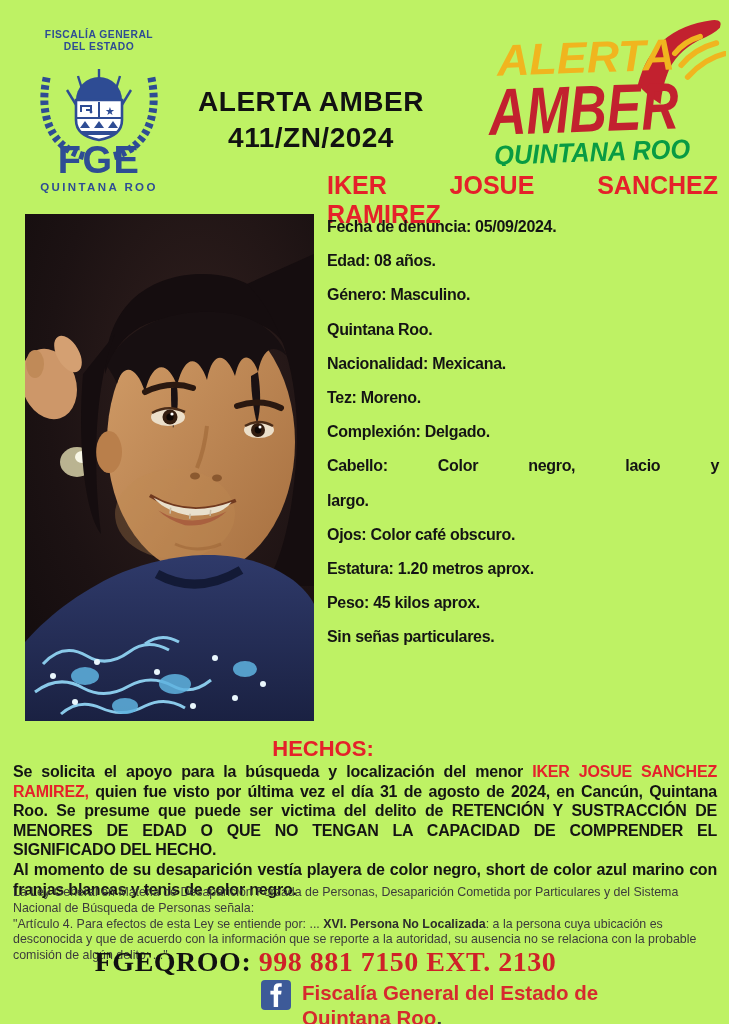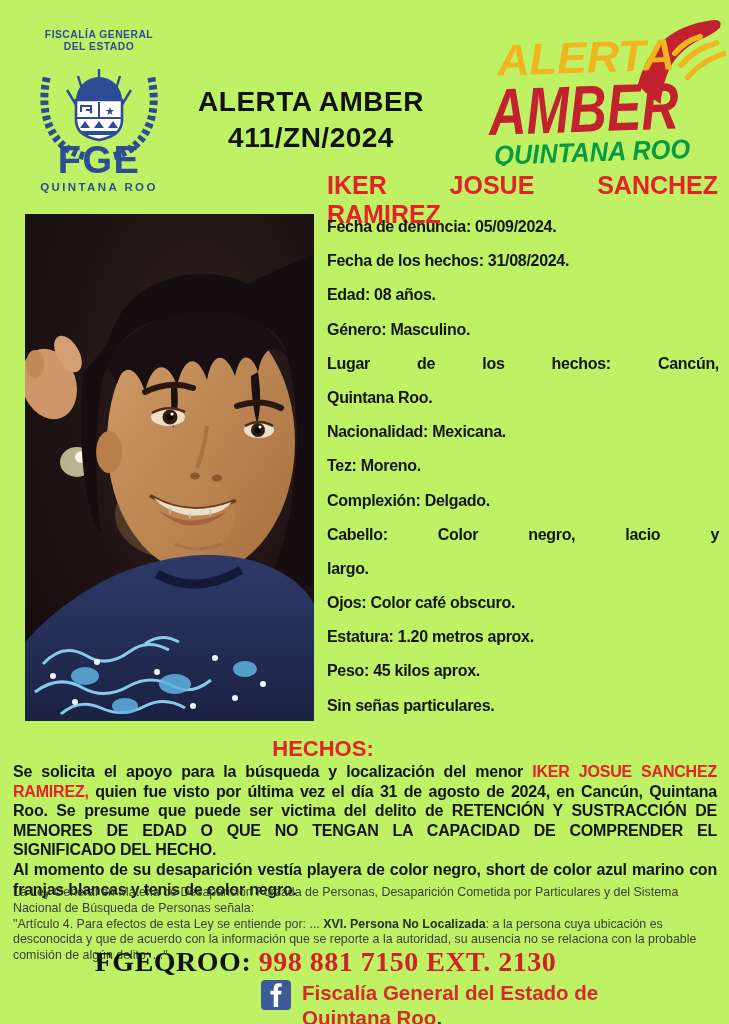--- a/index.html
+++ b/index.html
@@ -213,24 +213,22 @@
         <circle cx="210" cy="484" r="3"></circle>
           <circle cx="28" cy="462" r="3"></circle>
       </g>
     </g>
   </svg>
 
   <div class="name">IKER JOSUE SANCHEZ RAMIREZ</div>
 
   <div class="details">
     <div class="dl">Fecha de denuncia: 05/09/2024.</div>
-    <div class="dl">Fecha de los hechos: 31/08/2024.</div>
     <div class="dl">Edad: 08 años.</div>
     <div class="dl">Género: Masculino.</div>
-    <div class="dl jl">Lugar de los hechos: Cancún,</div>
     <div class="dl">Quintana Roo.</div>
     <div class="dl">Nacionalidad: Mexicana.</div>
     <div class="dl">Tez: Moreno.</div>
     <div class="dl">Complexión: Delgado.</div>
     <div class="dl jl">Cabello: Color negro, lacio y</div>
     <div class="dl">largo.</div>
     <div class="dl">Ojos: Color café obscuro.</div>
     <div class="dl">Estatura: 1.20 metros aprox.</div>
     <div class="dl">Peso: 45 kilos aprox.</div>
     <div class="dl">Sin señas particulares.</div>

